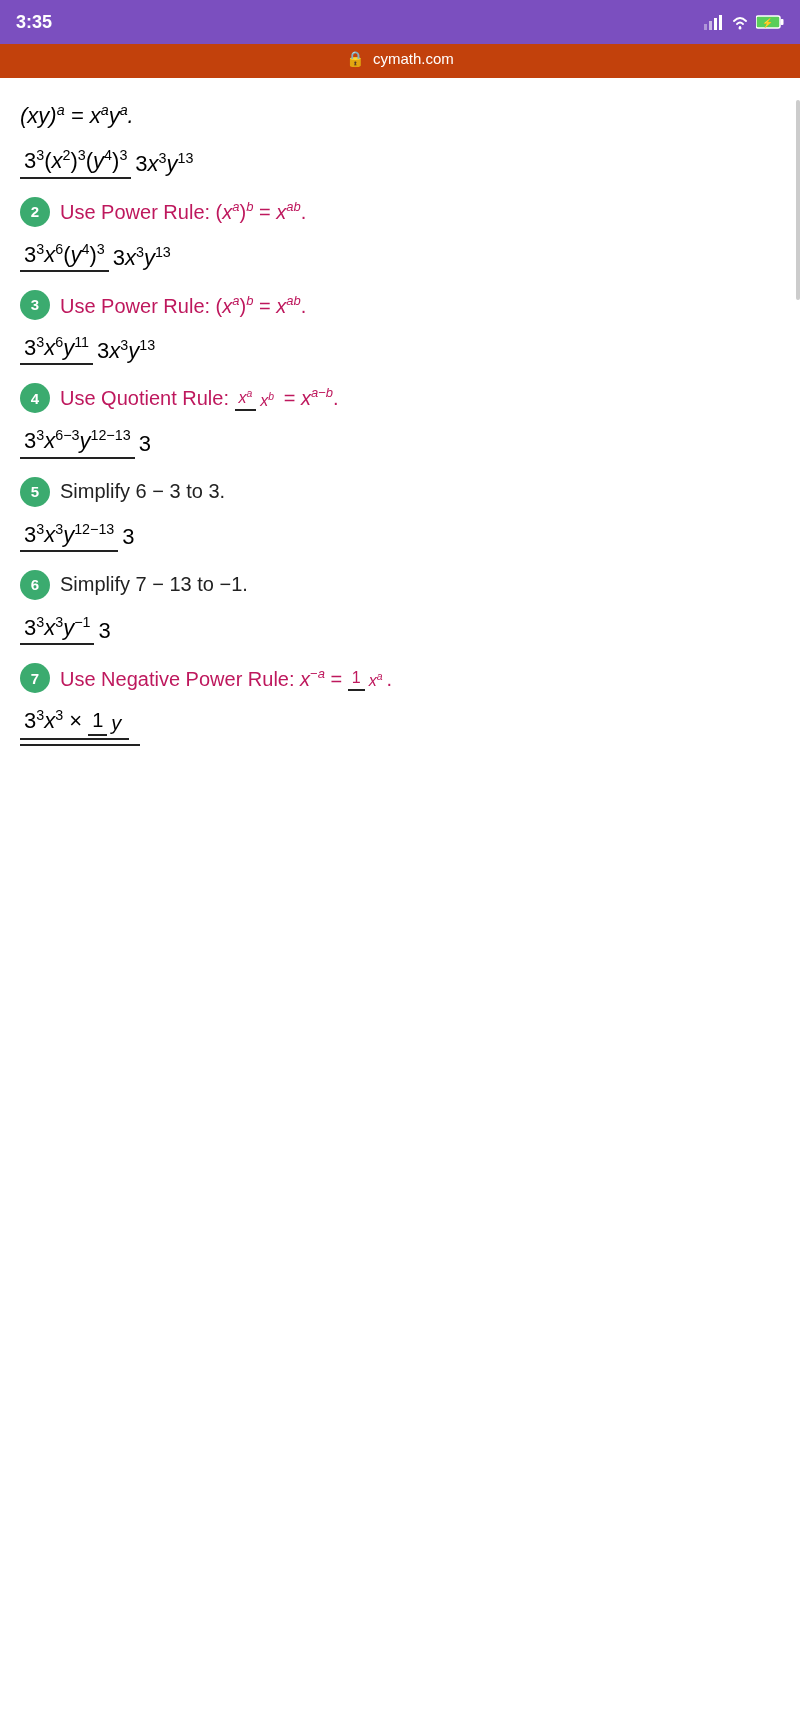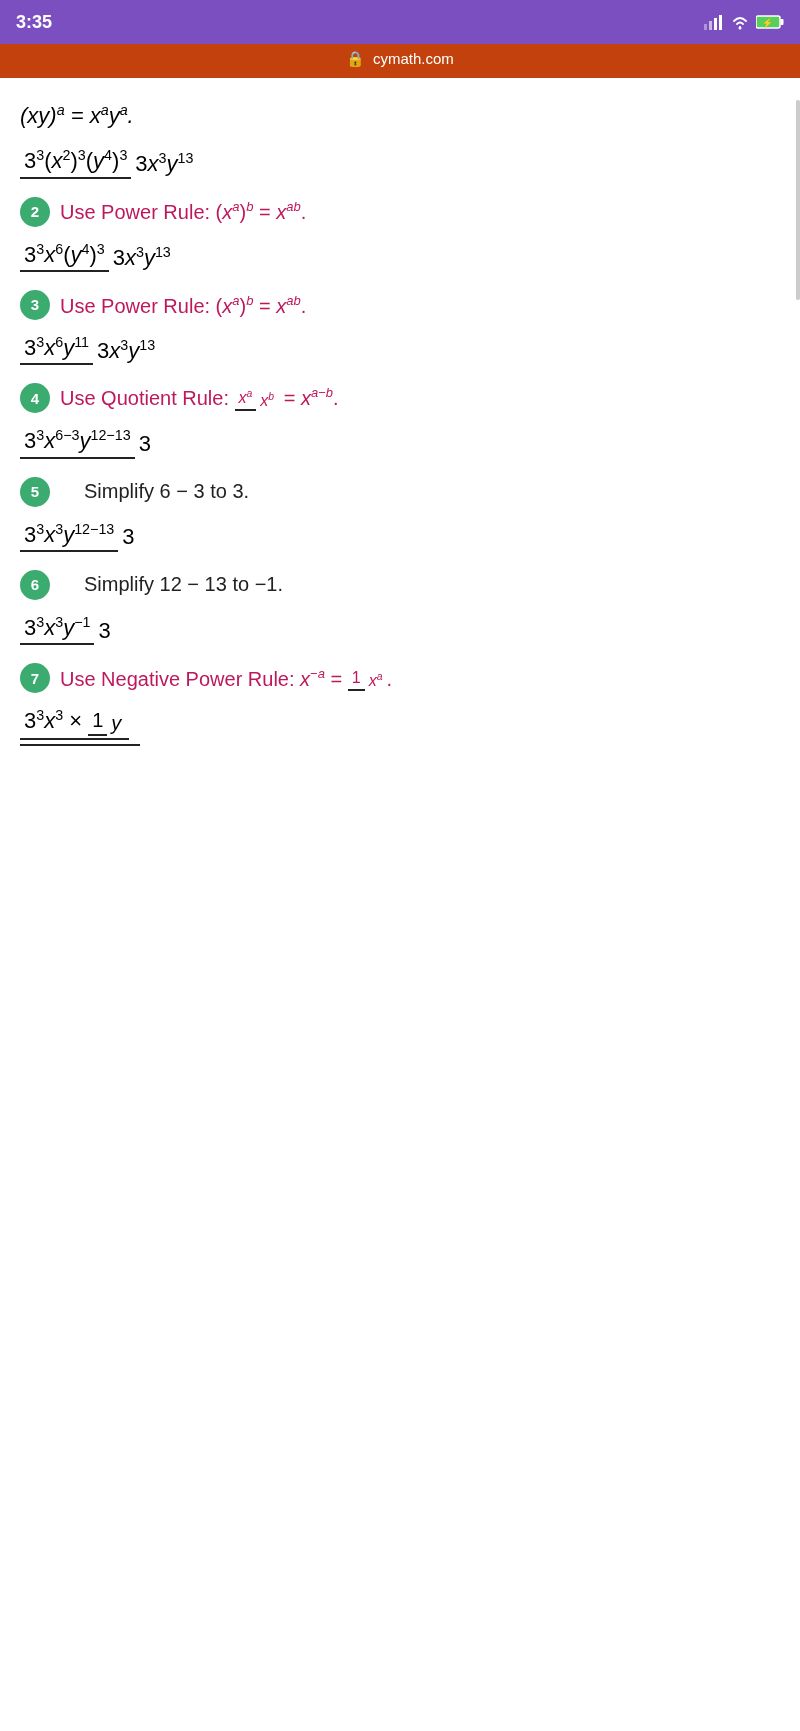--- a/index.html
+++ b/index.html
@@ -93,21 +93,20 @@
       font-size: 22px;
     }
     .rule-text {
       font-style: normal;
       font-size: 20px;
       color: #be185d;
     }
     .step-text {
       font-size: 20px;
       color: #222;
-      margin-left: 24px;
     }
     .scrollbar {
       position: fixed;
       right: 0;
       top: 100px;
       width: 4px;
       height: 200px;
       background: #ccc;
       border-radius: 2px;
     }
@@ -234,21 +233,21 @@
       </span>
       <span class="denominator">
         3
       </span>
     </span>
   </div>
 
   <div class="step-label">
     <div class="step-circle">6</div>
     <span class="step-text">
-      Simplify 12 − 13 to −1.
+      Simplify 7 − 13 to −1.
     </span>
   </div>
   <div class="math-block">
     <span class="fraction">
       <span class="numerator">
         3<sup>3</sup><i>x</i><sup>3</sup><i>y</i><sup>−1</sup>
       </span>
       <span class="denominator">
         3
       </span>

